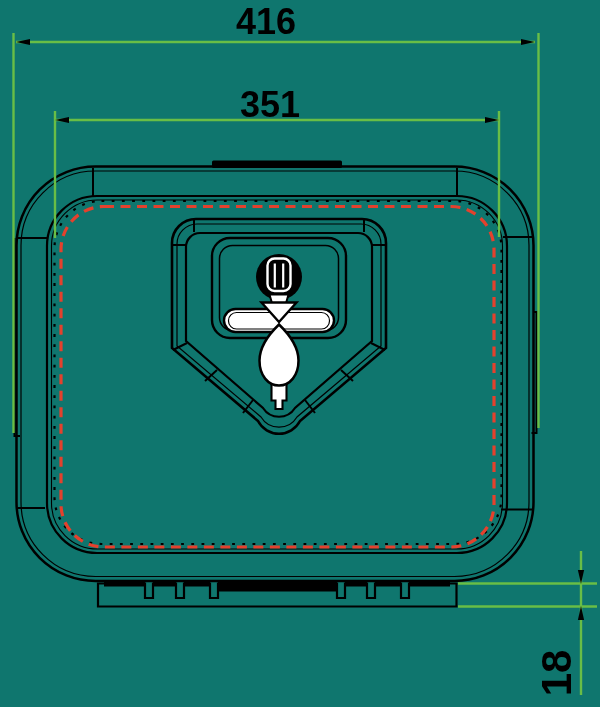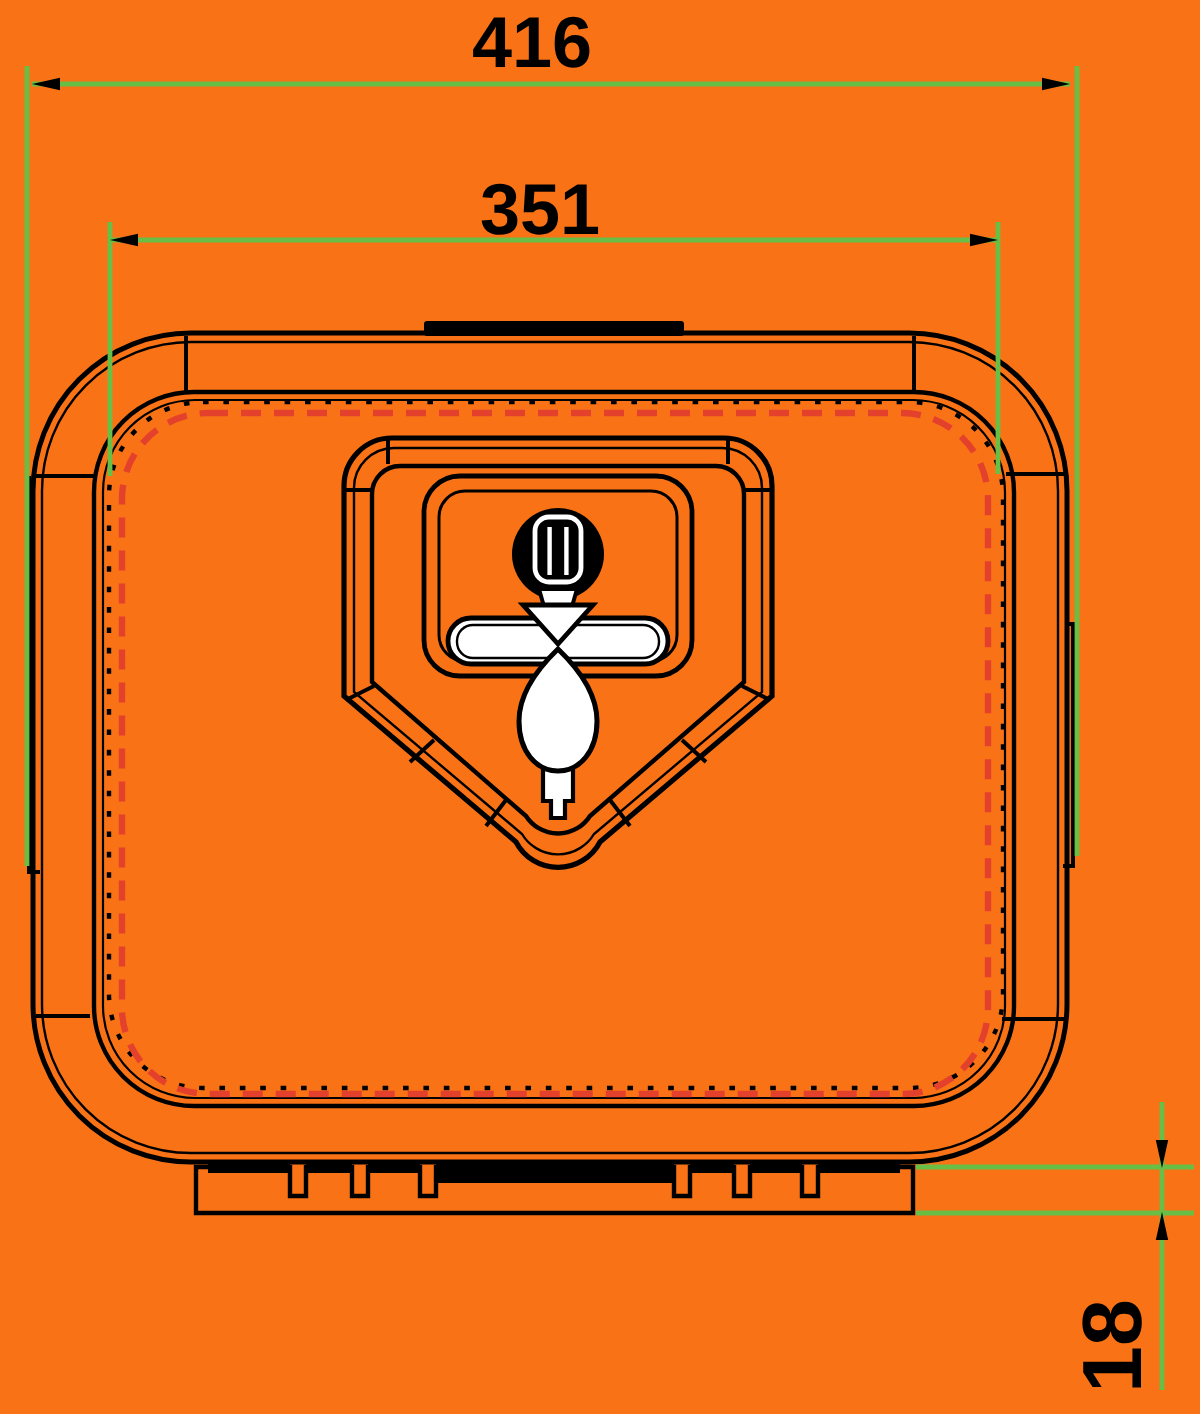--- a/index.html
+++ b/index.html
@@ -1,19 +1,19 @@
 <!DOCTYPE html>
 <html><head>
 <meta charset="utf-8">
 <style>
   html,body{margin:0;padding:0;background:#ffffff;}
   .canvas{
     position:relative;
     width:600px;height:707px;
-    background:#f97316;
+    background:#0f766e;
     font-family:"Liberation Sans","DejaVu Sans",sans-serif;
     overflow:hidden;
   }
   svg{display:block;}
   text{
     font-family:"Liberation Sans","DejaVu Sans",sans-serif;
     font-weight:600;
     fill:#000;
   }
 </style>

